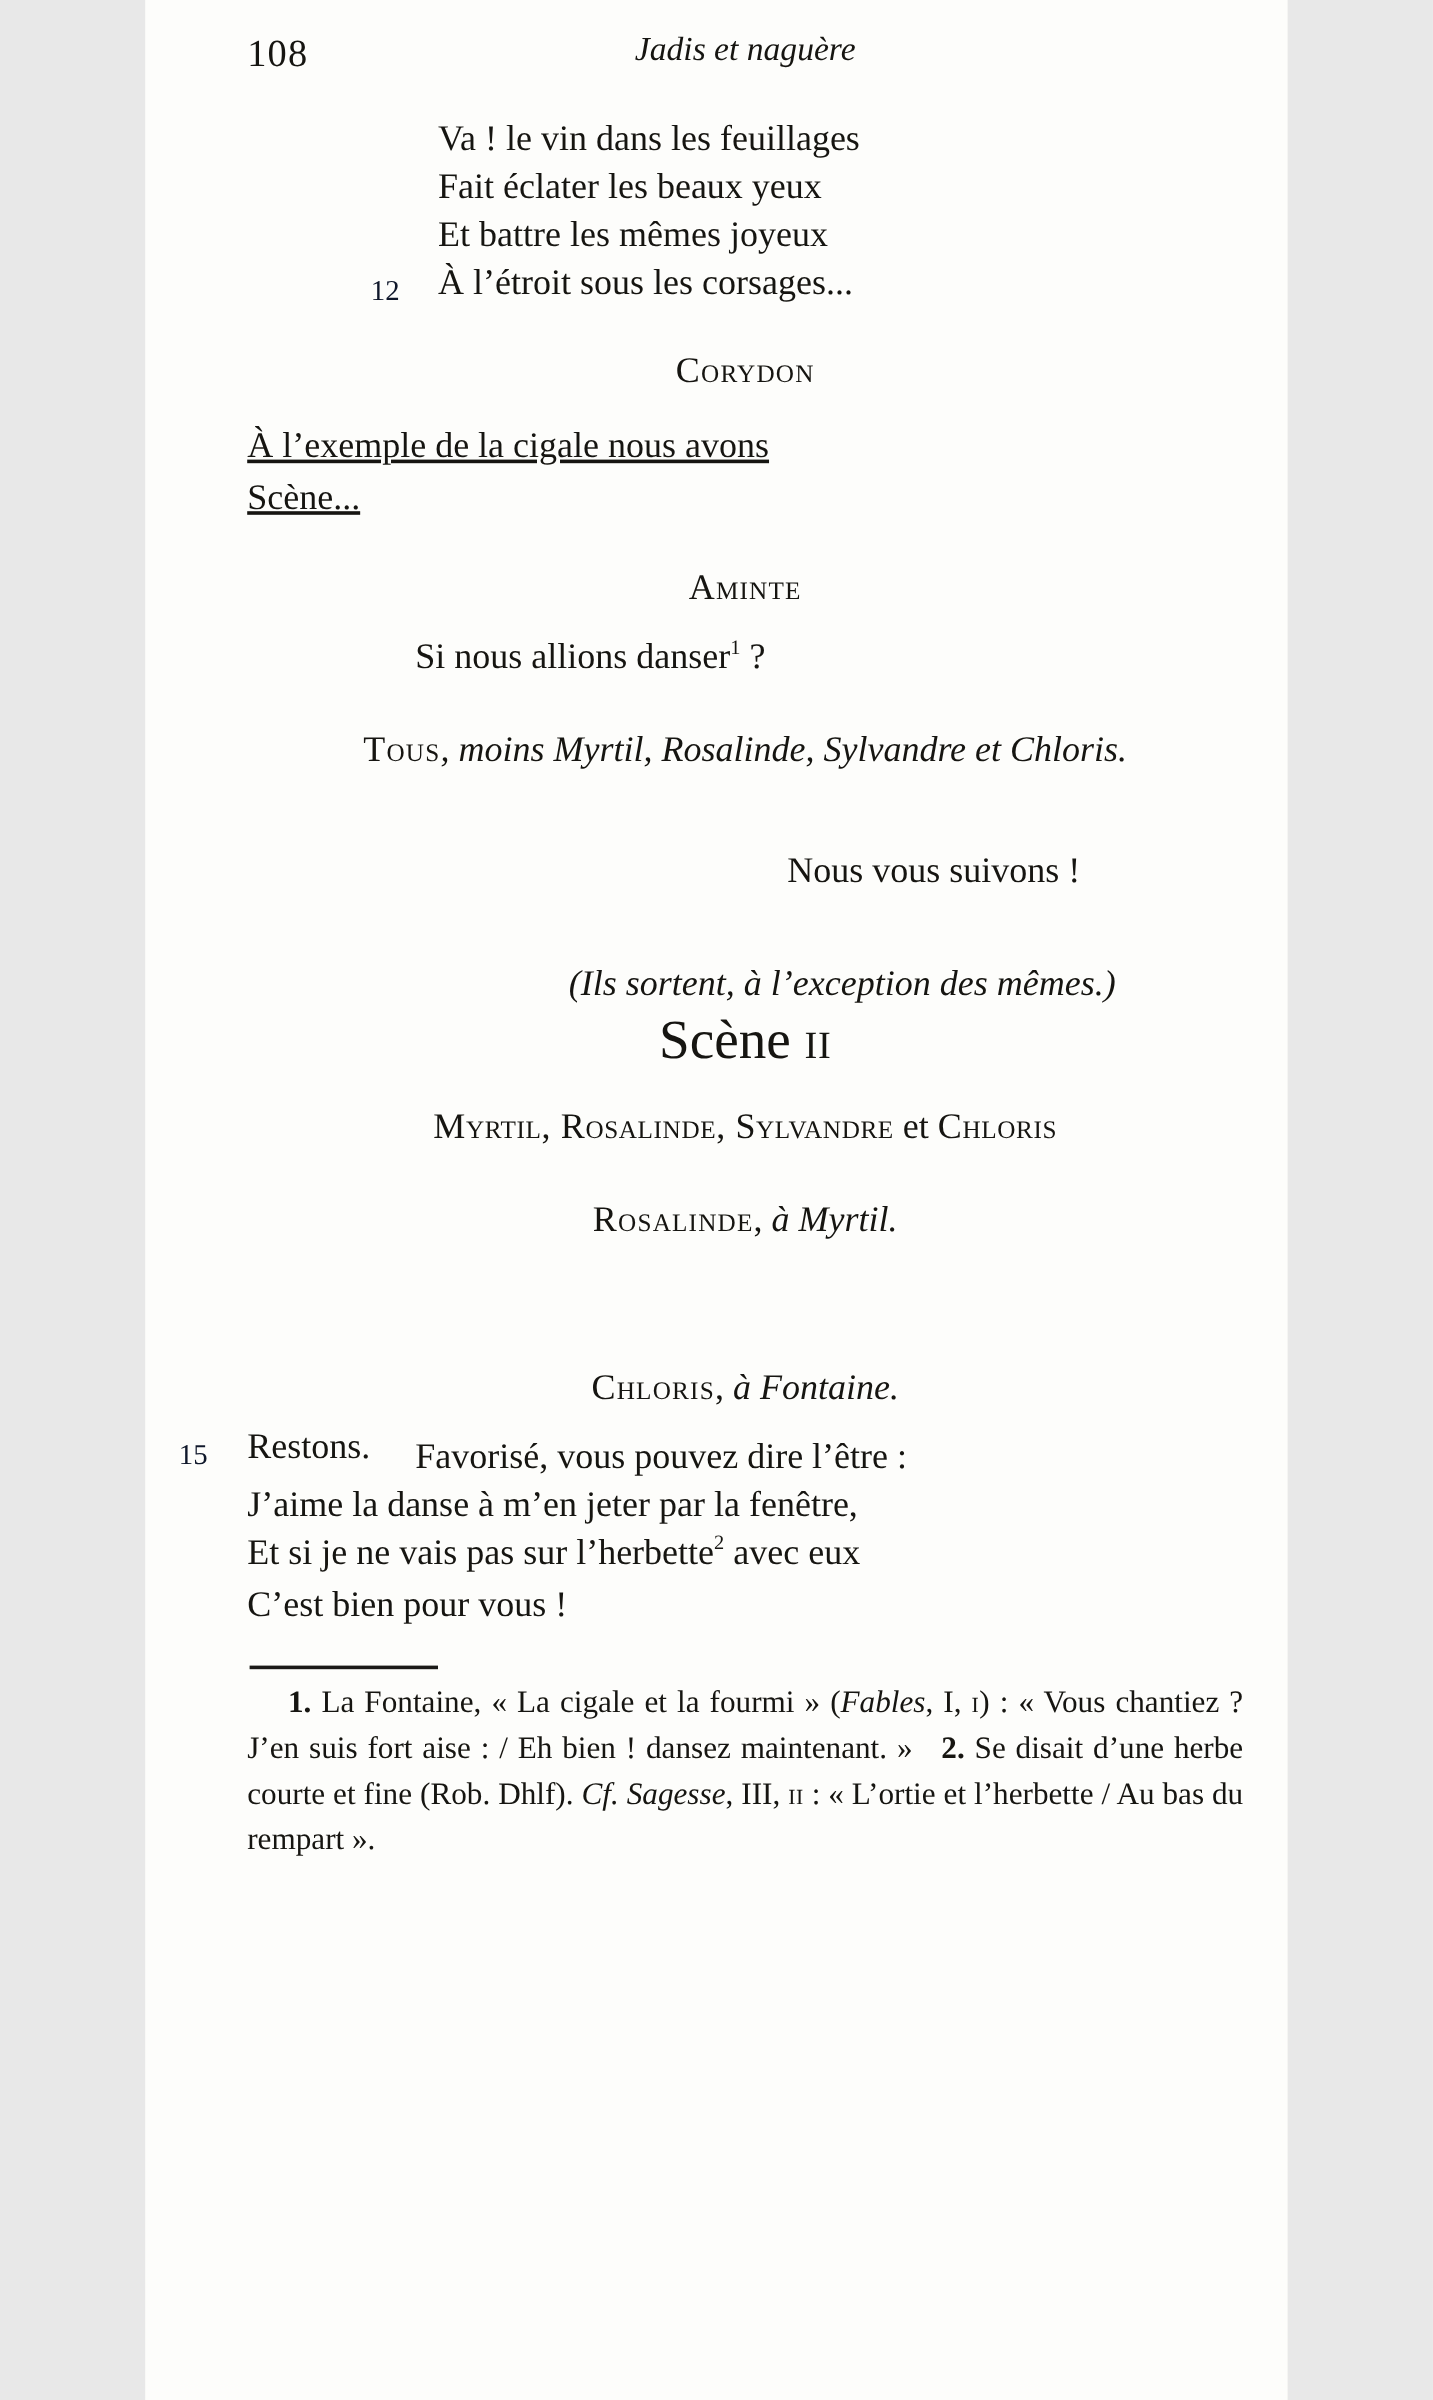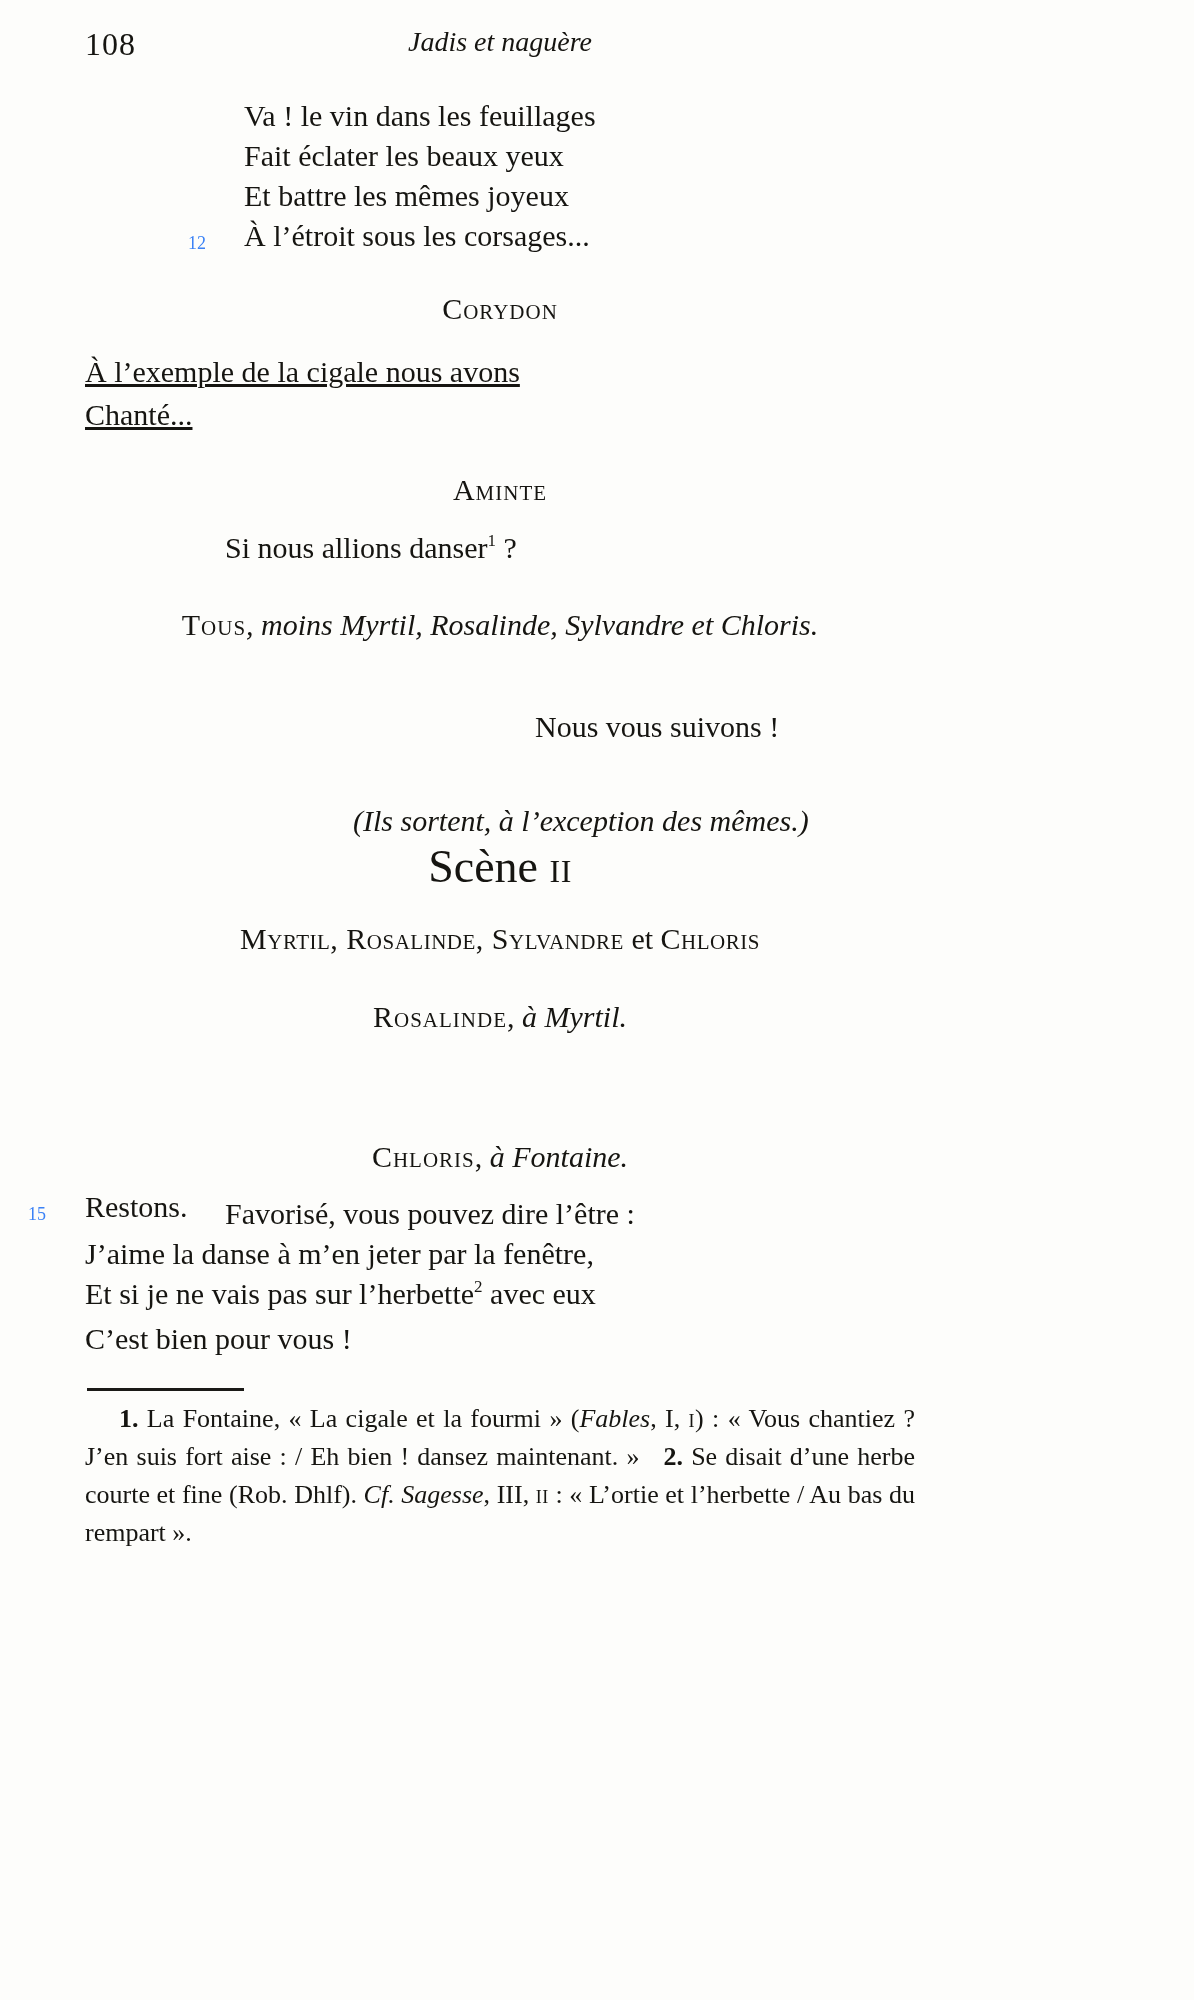--- a/index.html
+++ b/index.html
@@ -1,30 +1,30 @@
 <!DOCTYPE html>
 <html><head>
 <meta charset="utf-8">
 <style>
   html,body { margin:0; padding:0; background:#e8e8e8; }
   .page {
-    position:relative; width:1194px; height:2000px;
+    position:relative; width:952px; height:2000px;
     background:#fdfdfb; color:#161511;
     font-family:"Liberation Serif","DejaVu Serif",serif;
     overflow:hidden; margin:0 auto;
   }
   .col { position:absolute; left:85px; top:0; width:830px; height:100%; font-size:30px; }
   .abs { position:absolute; }
   .center { left:0; width:100%; text-align:center; }
   .sc { font-variant:small-caps; letter-spacing:0.5px; }
   .speaker { font-variant:small-caps; letter-spacing:1px; }
   .vline { position:relative; line-height:40px; white-space:nowrap; }
   .corydon-lines div { line-height:43px;text-decoration:underline; }
   sup.note { font-size:17px; vertical-align:baseline; position:relative; top:-12px; }
-  .vnum { position:absolute; font-size:18px; color:#3b82f6; top:7px; }
+  .vnum { position:absolute; font-size:24px; color:#0f172a; top:7px; }
   .header { top:26px; left:0; width:100%; height:44px; }
   .pagenum { position:absolute; left:0; top:0; font-size:32px; letter-spacing:1px; }
   .running-title { width:100%; text-align:center; font-style:italic; font-size:28px; }
   .scene-head { font-size:46px; }
   .rule { border-top:3px solid #1b1a17; width:157px; height:0; }
   .footnotes {
     margin:0; text-align:justify; text-indent:34px;
     font-size:26px; line-height:38px; width:830px;
   }
   .fn-num { font-weight:bold; }
@@ -47,21 +47,21 @@
       <div class="vline">Fait éclater les beaux yeux</div>
       <div class="vline">Et battre les mêmes joyeux</div>
       <div class="vline">
         <span class="vnum" style="left:-56px;">12</span><span>À l’étroit sous les corsages...</span>
       </div>
     </div>
 
     <div class="abs center speaker" style="top:292px;">Corydon</div>
     <div class="abs corydon-lines" style="top:350px; left:0;">
       <div class="vline">À l’exemple de la cigale nous avons</div>
-      <div class="vline">Chanté...</div>
+      <div class="vline">Scène...</div>
     </div>
 
     <div class="abs center speaker" style="top:473px;">Aminte</div>
     <div class="abs vline" style="top:528px; left:140px;">
       <span>Si nous allions danser</span><sup class="note">1</sup><span> ?</span>
     </div>
 
     <div class="abs center" style="top:608px;">
       <span class="speaker">Tous</span><i>, moins Myrtil, Rosalinde, Sylvandre et Chloris.</i>
     </div>

